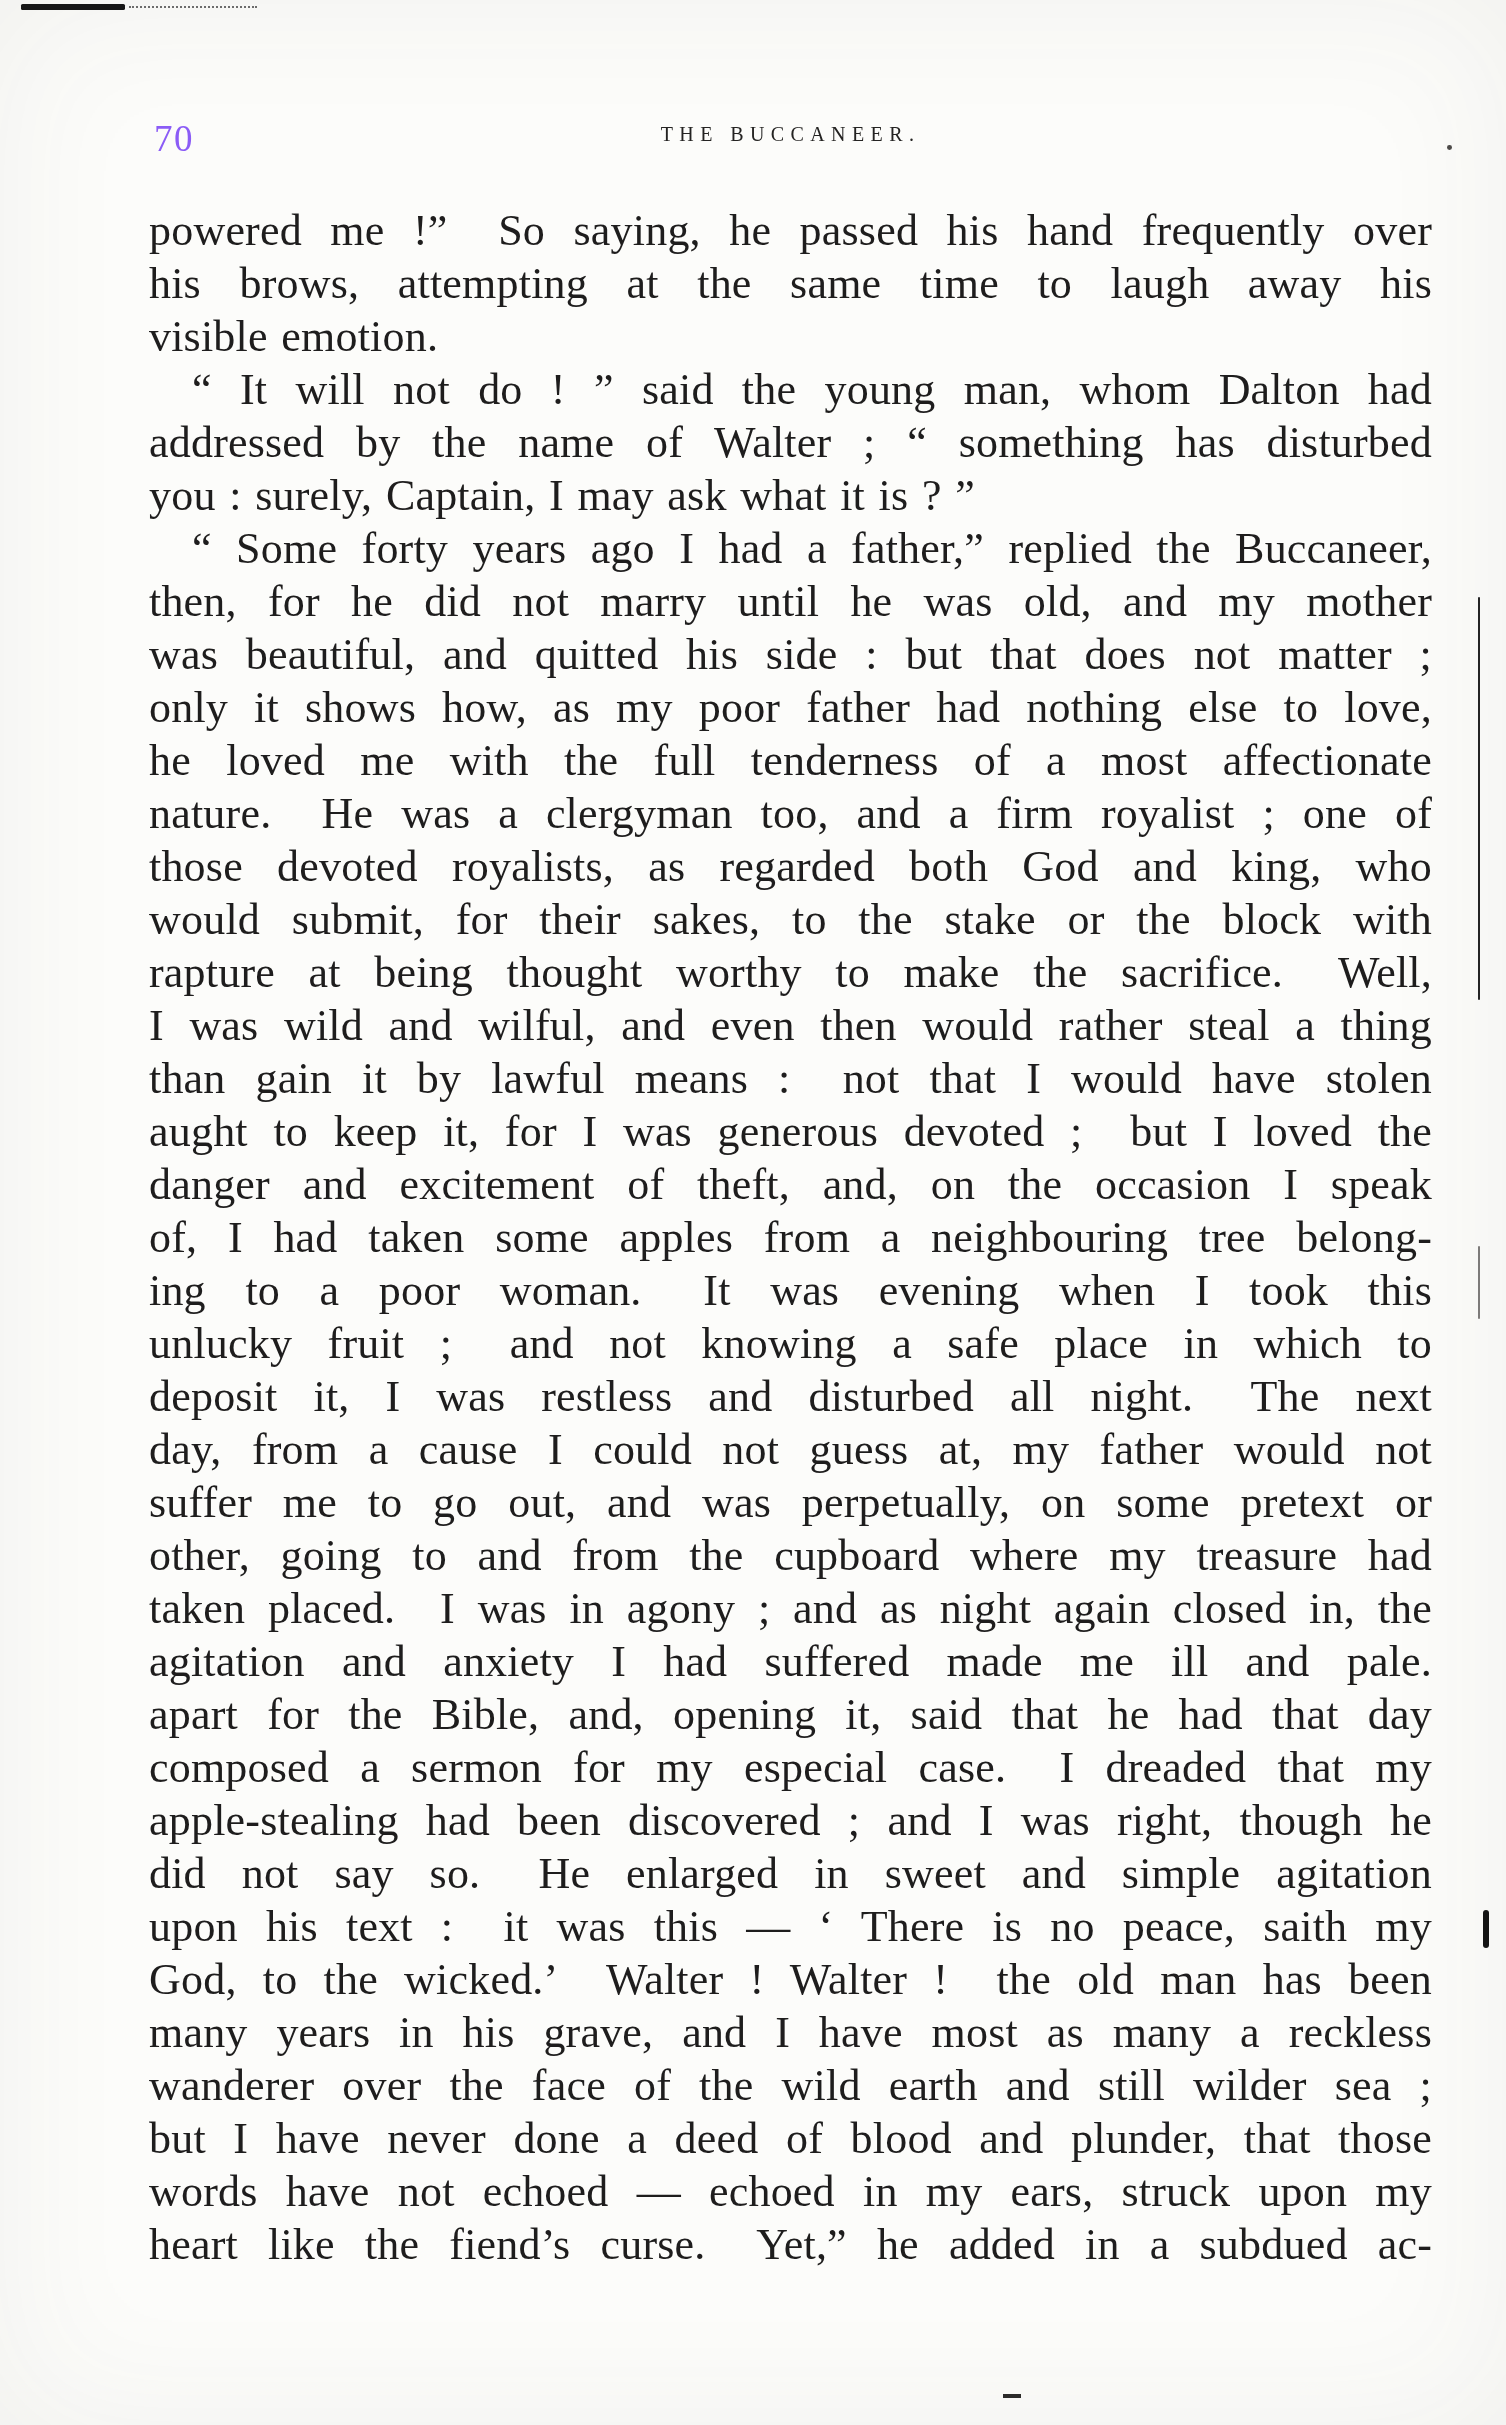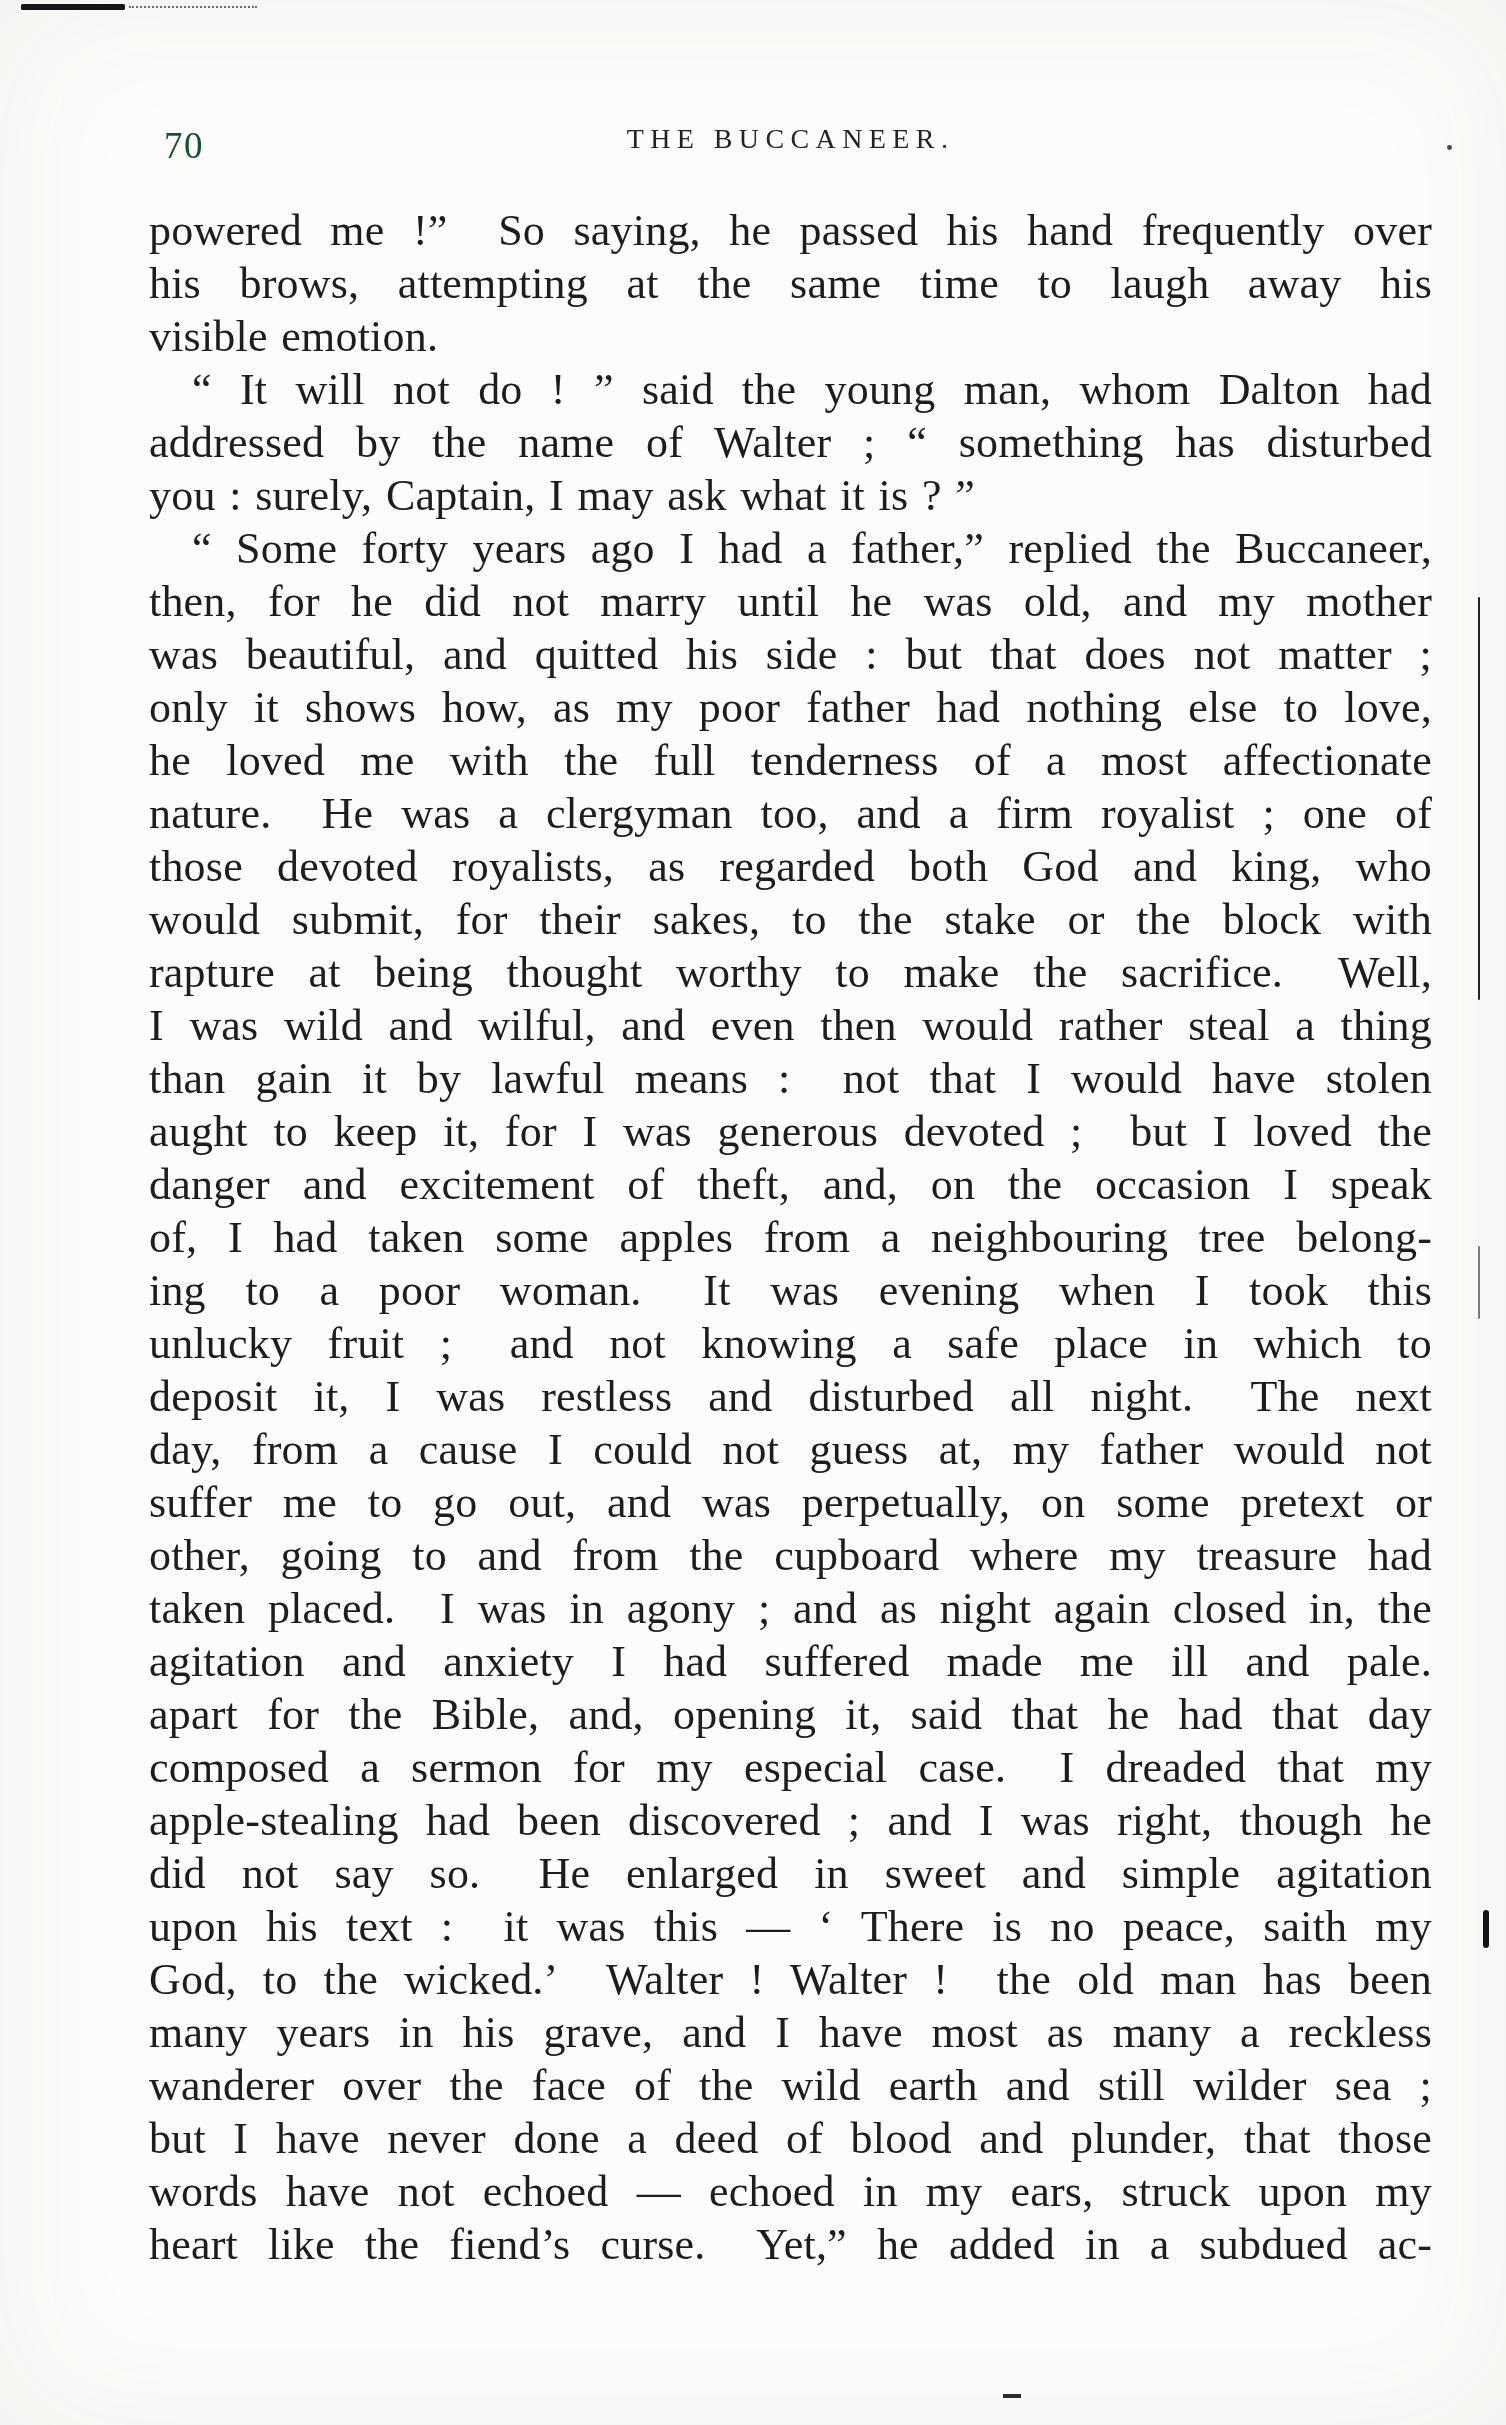--- a/index.html
+++ b/index.html
@@ -21,34 +21,33 @@
   
   .running-header {
     position: absolute;
     left: 149px;
     top: 117px;
     width: 1283px;
     height: 43px;
   }
   .page-number {
     position: absolute;
-    left: 15px;
+    left: 5px;
     top: 0;
     font-size: 37px;
     letter-spacing: 1.6px;
-    color: #14532d;
-    margin-top: 7px;
+    color: #8b5cf6;
   }
   .running-head {
     position: absolute;
     left: 0;
     right: 0;
     top: 6.4px;
     text-align: center;
-    font-size: 28px;
+    font-size: 20px;
     letter-spacing: 6.4px;
     color: #242322;
   }
 
   
   .textblock {
     position: absolute;
     left: 149px;
     top: 204px;
     width: 1283px;

